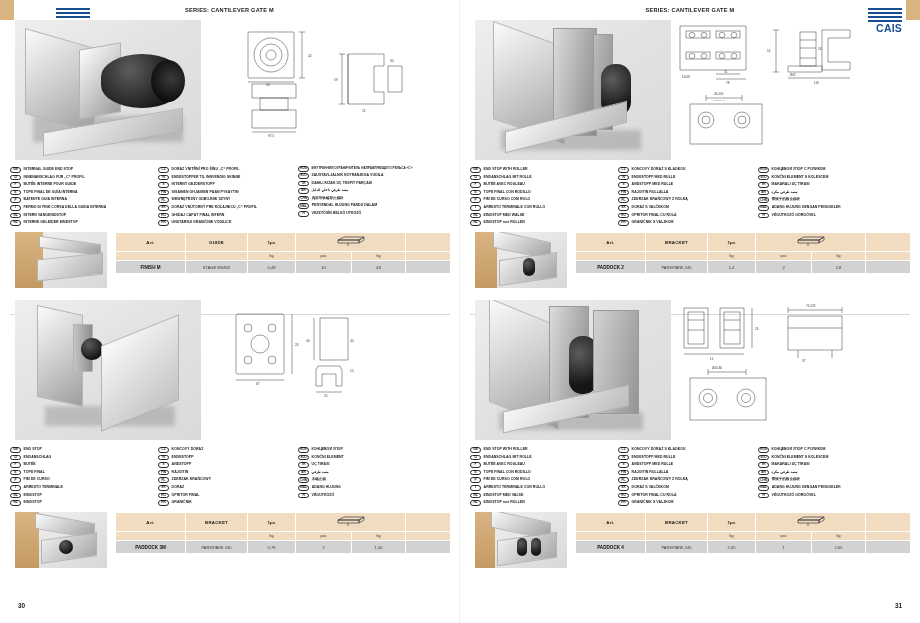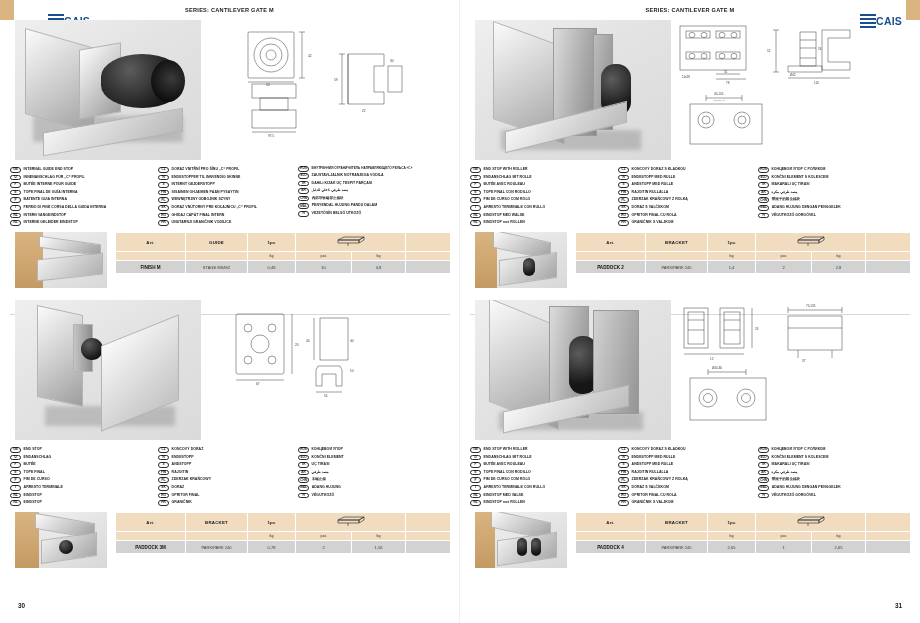--- a/index.html
+++ b/index.html
@@ -17,21 +17,21 @@
   .edge-bar {
     position: absolute; top: 0; width: 14px; height: 20px;
     background: #d9b481;
   }
   .edge-bar.l { left: 0; }
   .edge-bar.r { right: 0; }
 
   
   .brand {
     position: absolute; top: 8px; width: 42px; height: 26px;
-    display: flex; align-items: center; justify-content: flex-start;
+    display: flex; flex-direction: column; align-items: flex-end; justify-content: flex-start;
   }
   .brand.l { left: 48px; }
   .brand.r { right: 18px; }
   .brand-mark { width: 34px; height: 14px; position: relative; overflow: hidden; }
   .brand-mark i {
     position: absolute; left: -6px; height: 2.1px; width: 46px;
     background: #1a4f8f; transform: skewX(-28deg);
   }
   .brand-name {
     font-size: 10.5px; font-weight: 700; color: #1a4f8f;

